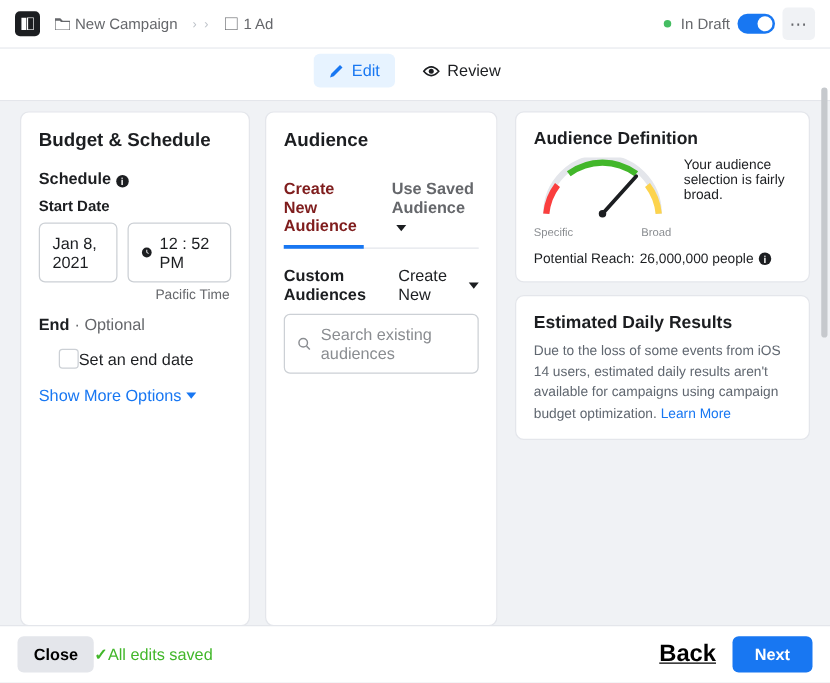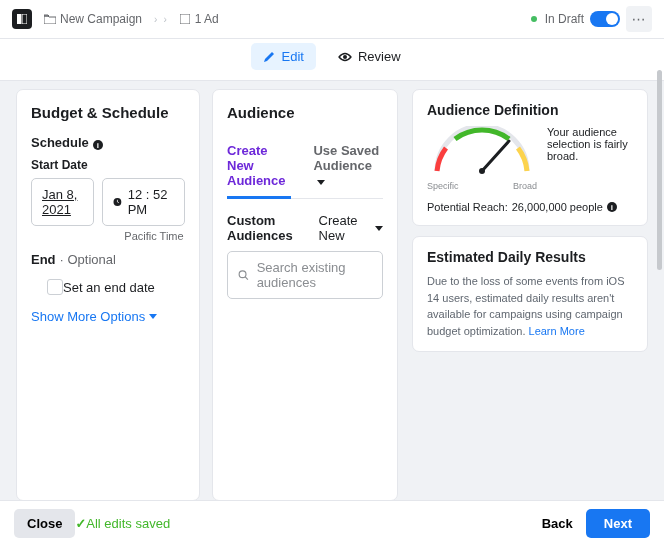--- a/index.html
+++ b/index.html
@@ -72,27 +72,27 @@
   .input-box { border: 1px solid #ccd0d5; border-radius: 5px; padding: 8px 10px; font-size: 13px; background: #fff; display: inline-flex; align-items: center; gap: 6px; }
   .tz { font-size: 11px; color: #65676b; margin-top: 4px; text-align: center; width: 62px; margin-left: 92px; }
   .end-row { font-size: 13px; display: flex; align-items: center; gap: 0; margin-top: 12px; padding-left: 16px; }
   .muted { color: #65676b; }
   .checkbox-empty { width: 16px; height: 16px; border: 1px solid #ccd0d5; border-radius: 3px; display: inline-block; }
   .link-blue { color: #1877f2; font-weight: 500; font-size: 13px; display: inline-flex; align-items: center; gap: 4px; cursor: pointer; margin-top: 14px; }
   .caret-down { width: 0; height: 0; border-left: 4px solid transparent; border-right: 4px solid transparent; border-top: 5px solid #1877f2; display: inline-block; }
   .caret-down-dark { border-top-color: #1c1e21; }
   .tabs-inner { display: flex; gap: 22px; border-bottom: 1px solid #e4e6eb; margin-top: 6px; }
   .tab-inner { padding: 8px 0; font-size: 13px; font-weight: 600; color: #65676b; cursor: pointer; }
-  .tab-inner.active { color: #6d28d9; border-bottom: 3px solid #1877f2; margin-bottom: -1px; }
+  .tab-inner.active { color: #7f1d1d; border-bottom: 3px solid #1877f2; margin-bottom: -1px; }
   .row-between { display: flex; justify-content: space-between; align-items: center; }
   .search-box { border: 1px solid #ccd0d5; border-radius: 5px; padding: 8px 10px; display: flex; align-items: center; gap: 8px; color: #8a8d91; font-size: 13px; margin-top: 8px; }
   .magnifier { width: 14px; height: 14px; }
   .btn-gray { background: #e4e6eb; border: none; border-radius: 5px; padding: 7px 13px; font-size: 13px; font-weight: 600; cursor: pointer; }
   .btn-blue { background: #1877f2; color: #fff; border: none; border-radius: 5px; padding: 7px 18px; font-size: 13px; font-weight: 600; cursor: pointer; }
-  .btn-plain { background: transparent; border: none; font-size: 13px; font-weight: 600; cursor: pointer; padding: 7px 13px; }
+  .btn-plain { background: transparent; border: none; font-size: 19px; font-weight: 600; cursor: pointer; padding: 7px 13px; text-decoration: underline; }
   .info-icon { width: 10px; height: 10px; background: #1c1e21; color: #fff; border-radius: 50%; display: inline-flex; align-items: center; justify-content: center; font-size: 8px; font-weight: 700; }
   .right .card { padding: 12px 14px; }
   .right-title { font-weight: 700; font-size: 14px; margin-bottom: 8px; }
   .gauge-wrap { display: flex; gap: 10px; align-items: flex-start; }
   .gauge { width: 110px; }
   .gauge-labels { display: flex; justify-content: space-between; font-size: 9px; color: #8a8d91; margin-top: 2px; }
   .gauge-desc { font-size: 11px; color: #1c1e21; }
   .reach-row { font-size: 11px; color: #1c1e21; margin-top: 10px; display: flex; align-items: center; gap: 4px; }
   .edr-text { font-size: 11px; color: #606770; line-height: 1.5; }
   .edr-text a { color: #1877f2; text-decoration: none; }
@@ -167,21 +167,21 @@
   <div class="left">
 
     <div class="card">
       <div class="section-title">Budget &amp; Schedule</div>
       <div class="label-strong">
         <span>Schedule</span>
         <span class="info-icon">i</span>
       </div>
       <div class="sub-label">Start Date</div>
       <div class="field-row">
-        <div class="input-box" style="width:76px;text-decoration:underline;">
+        <div class="input-box" style="width:76px;">
           <span>Jan 8, 2021</span>
         </div>
         <div class="input-box">
           <svg width="12" height="12" viewBox="0 0 12 12">
               <circle cx="6" cy="6" r="5.3" fill="#1c1e21"></circle>
               <path d="M6 3 v3 l2 1" stroke="#fff" stroke-width="1" fill="none"></path>
             </svg>
           <span>12 : 52 PM</span>
         </div>
       </div>

